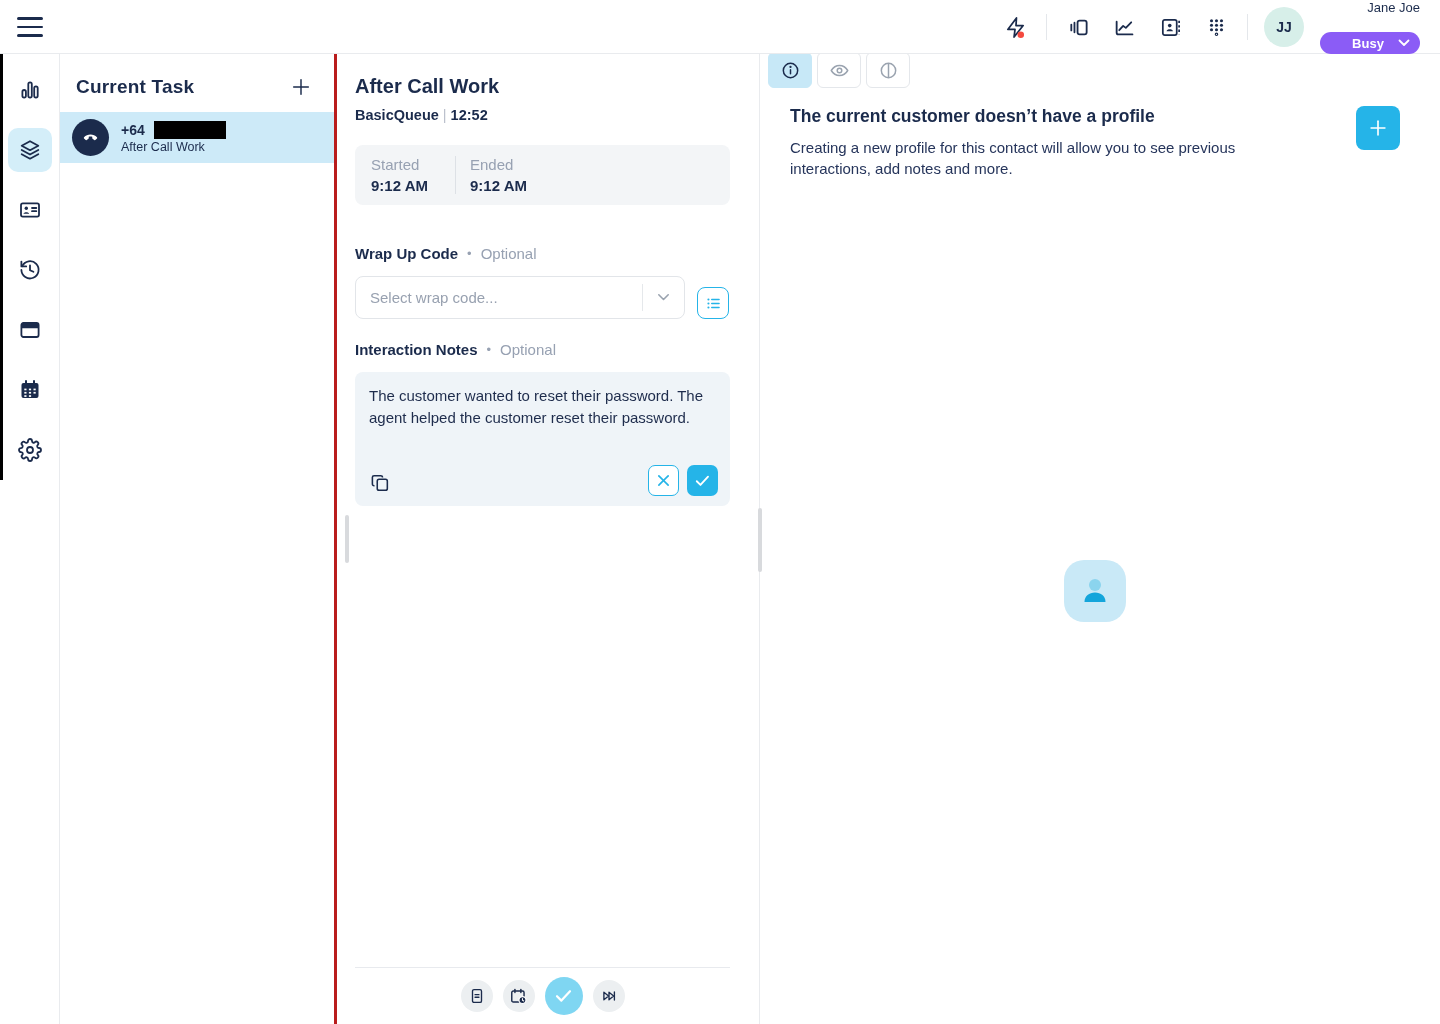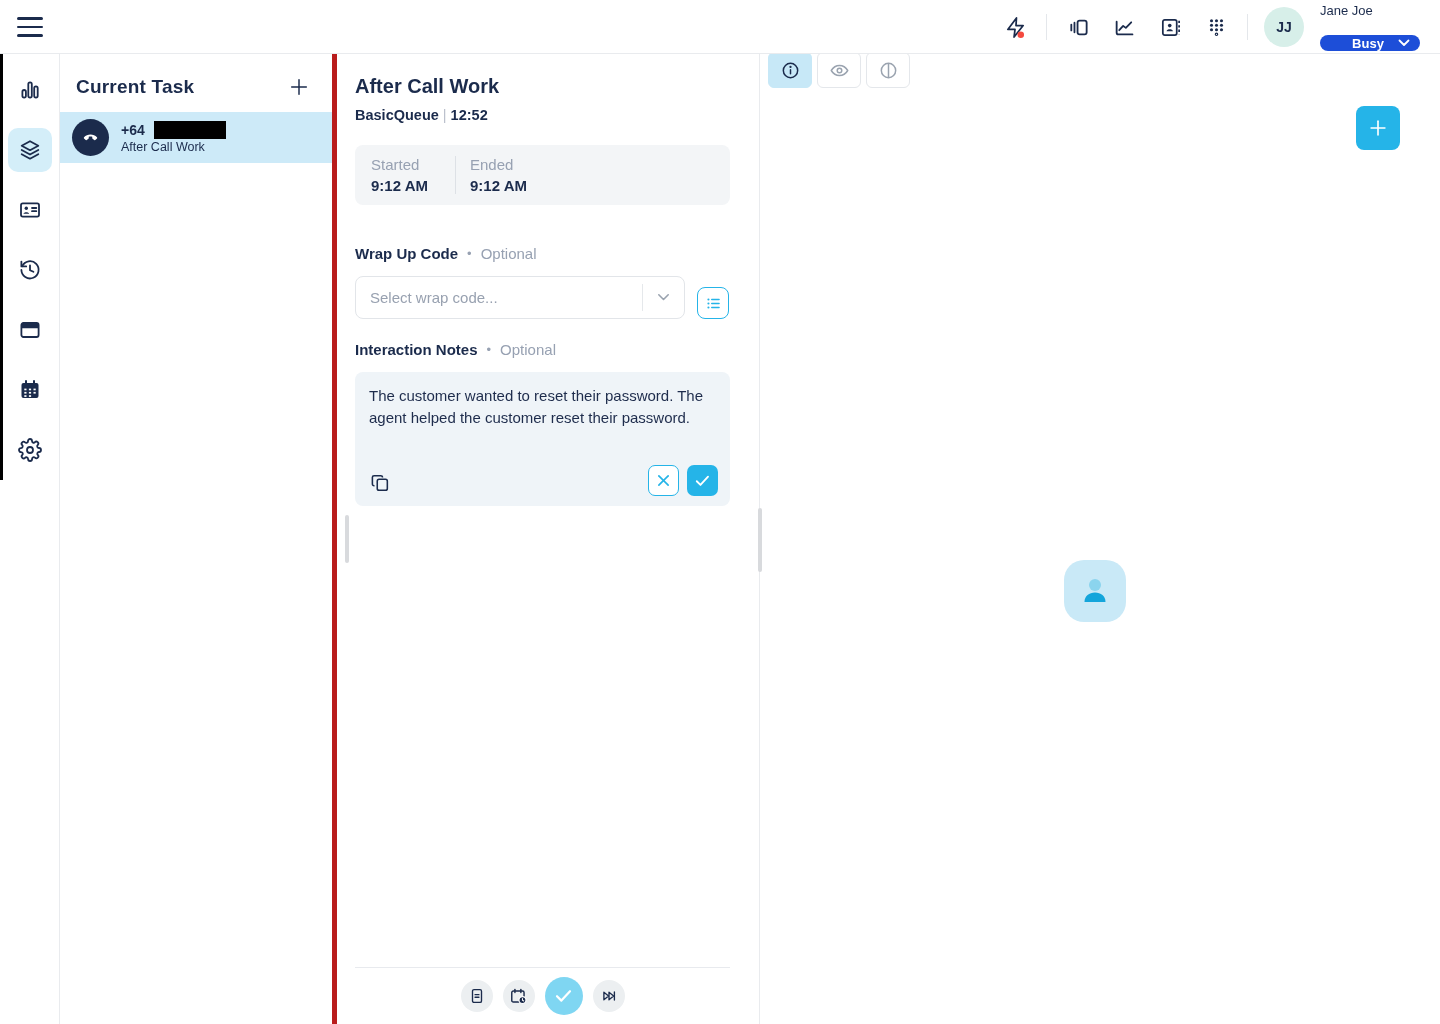--- a/index.html
+++ b/index.html
@@ -6,33 +6,33 @@
   html,body { width:1440px; height:1024px; font-family:"Liberation Sans", sans-serif; background:#fff; color:#1B2B4C; overflow:hidden; }
 
   
   .topbar { position:absolute; left:0; top:0; width:1440px; height:54px; background:#fff; border-bottom:1px solid #E9EBEE; z-index:5; }
   .hamburger { position:absolute; left:17px; top:15px; width:26px; height:24px; display:flex; flex-direction:column; justify-content:space-between; padding:2px 0; cursor:pointer; }
   .hamburger span { display:block; height:2.6px; background:#1B2B4C; border-radius:2px; }
   .topbar-right { position:absolute; right:20px; top:0; height:54px; display:flex; align-items:center; gap:16px; }
   .tool-ic { width:30px; height:30px; display:flex; align-items:center; justify-content:center; position:relative; cursor:pointer; }
   .v-div { width:1px; height:26px; background:#E4E7EB; }
   .avatar { width:40px; height:40px; border-radius:50%; background:#D7EFE9; display:flex; align-items:center; justify-content:center; font-weight:bold; font-size:14px; color:#1B2B4C; cursor:pointer;text-align:right; }
-  .user-col { display:flex; flex-direction:column; align-items:flex-start; gap:17px; }
+  .user-col { display:flex; flex-direction:column; align-items:flex-end; gap:17px; }
   .user-name { font-size:13px; color:#1B2B4C; }
-  .busy-pill { width:100px; height:16px; background:#1d4ed8; border-radius:12px; display:flex; align-items:center; justify-content:space-between; padding:0 10px 0 18px; cursor:pointer; }
+  .busy-pill { width:100px; height:22px; background:#8b5cf6; border-radius:12px; display:flex; align-items:center; justify-content:space-between; padding:0 10px 0 18px; cursor:pointer; }
   .busy-pill .busy-label { color:#fff; font-weight:bold; font-size:13px; flex:1; text-align:center; }
 
   
   .rail { position:absolute; left:0; top:54px; width:60px; height:970px; background:#fff; border-right:1px solid #E9EBEE; display:flex; flex-direction:column; align-items:center; padding-top:14px; gap:16px; }
   .rail-item { width:44px; height:44px; border-radius:10px; display:flex; align-items:center; justify-content:center; cursor:pointer; }
   .rail-item.active { background:#D4EEF9; }
   .edge-strip { position:absolute; left:0; top:54px; width:3px; height:426px; background:#000; z-index:6; }
 
   
-  .tasks { position:absolute; left:60px; top:54px; width:277px; height:970px; background:#fff; border-right:5px solid #b91c1c; }
+  .tasks { position:absolute; left:60px; top:54px; width:277px; height:970px; background:#fff; border-right:3px solid #b91c1c; }
   .tasks-head { display:flex; align-items:center; justify-content:space-between; padding:22px 22px 0 16px; }
   .tasks-title { font-size:19px; font-weight:bold; color:#1B2B4C; letter-spacing:.2px; }
   .task-item { margin-top:14px; width:100%; height:51px; background:#CDEAF8; display:flex; align-items:center; padding:0 12px; gap:12px; cursor:pointer; }
   .phone-circle { width:37px; height:37px; border-radius:50%; background:#1B2B4C; flex:none; display:flex; align-items:center; justify-content:center; }
   .task-lines { display:flex; flex-direction:column; gap:1px; }
   .task-line1 { display:flex; align-items:center; gap:9px; }
   .task-phone { font-size:14px; font-weight:bold; color:#1B2B4C; }
   .redaction { width:72px; height:18px; background:#000; }
   .task-sub { font-size:12.5px; color:#1B2B4C; }
 
@@ -365,20 +365,24 @@
       </svg>
     </div>
     <div class="tab">
       <svg width="21" height="21" viewBox="0 0 24 24" fill="none" stroke="#9AA3AF" stroke-width="1.7">
         <circle cx="12" cy="12" r="8.2"></circle>
           <line x1="12" y1="3.8" x2="12" y2="20.2"></line>
       </svg>
     </div>
   </div>
 
+  <div class="empty-head">
+    <h2 class="empty-title">The current customer doesn’t have a profile</h2>
+    <p class="empty-desc">Creating a new profile for this contact will allow you to see previous interactions, add notes and more.</p>
+  </div>
 
   <button class="add-profile-btn">
     <svg width="22" height="22" viewBox="0 0 24 24" fill="none" stroke="#fff" stroke-width="1.8" stroke-linecap="round">
       <line x1="12" y1="4.5" x2="12" y2="19.5"></line>
         <line x1="4.5" y1="12" x2="19.5" y2="12"></line>
     </svg>
   </button>
 
   <div class="avatar-ph">
     <svg width="34" height="34" viewBox="0 0 34 34">

